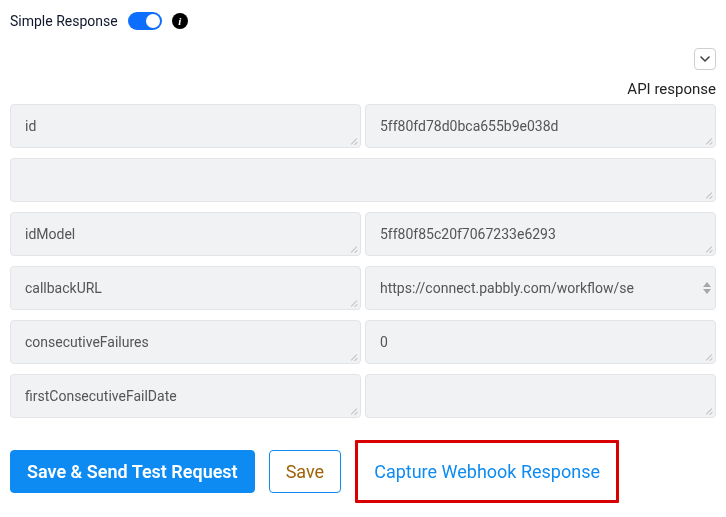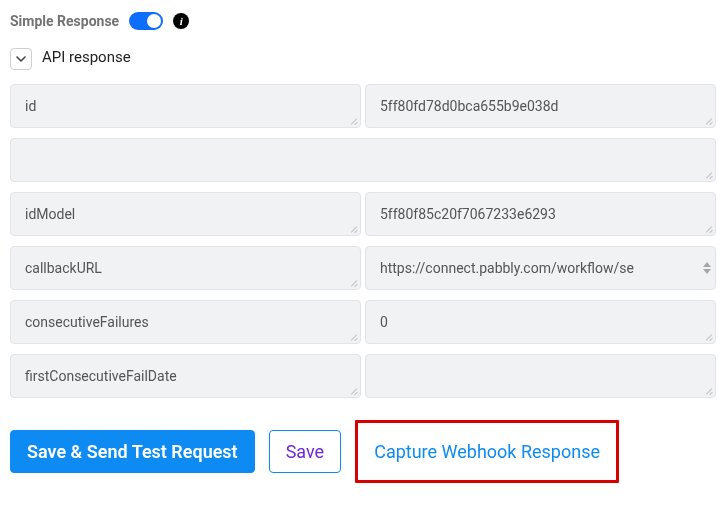--- a/index.html
+++ b/index.html
@@ -13,22 +13,21 @@
     width: 726px;
   }
   .top-row {
     display: flex;
     align-items: center;
     gap: 10px;
     margin-bottom: 18px;
   }
   .top-label {
     font-size: 14px;
-    color: #737373;
-    font-weight: bold;
+    color: #0f172a;
   }
   .toggle {
     width: 34px;
     height: 18px;
     background: #0d6efd;
     border-radius: 9px;
     position: relative;
     cursor: pointer;
   }
   .toggle-knob {
@@ -49,23 +48,24 @@
     display: flex;
     align-items: center;
     justify-content: center;
     font-weight: bold;
     font-size: 11px;
     font-family: Georgia, serif;
     font-style: italic;
   }
   .section-row {
     display: flex;
-    align-items: flex-start;
+    align-items: flex-end;
     gap: 10px;
-    margin-bottom: 14px;
+    margin-bottom: 6px;
+    flex-direction: column;
   }
   .chevron-box {
     width: 22px;
     height: 22px;
     border: 1px solid #cfcfcf;
     border-radius: 4px;
     display: flex;
     align-items: center;
     justify-content: center;
     cursor: pointer;
@@ -156,21 +156,21 @@
     font-family: inherit;
   }
   .btn-primary {
     background: #0d8bf2;
     color: #fff;
     font-weight: 600;
     border-color: #0d8bf2;
   }
   .btn-outline {
     background: #fff;
-    color: #6d28d9;
+    color: #a16207;
     border: 1px solid #0d8bf2;
   }
   .btn-link {
     background: #fff;
     color: #0d8bf2;
     border: none;
   }
   .highlight-box {
     border: 3px solid #d80000;
     padding: 10px 6px;

